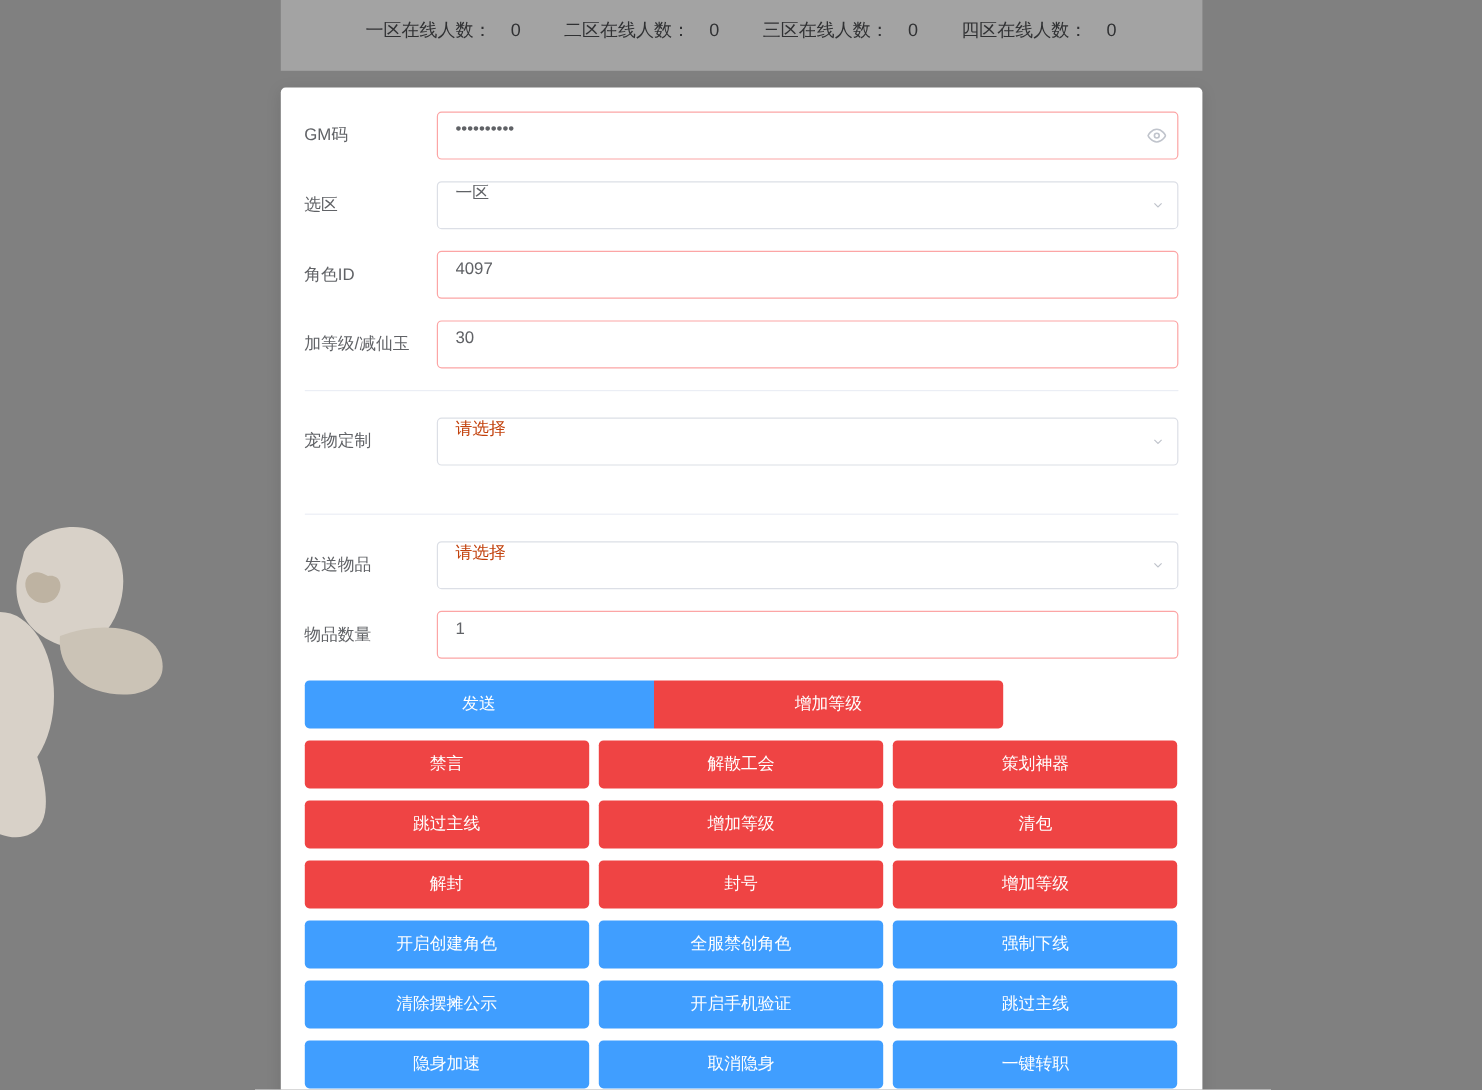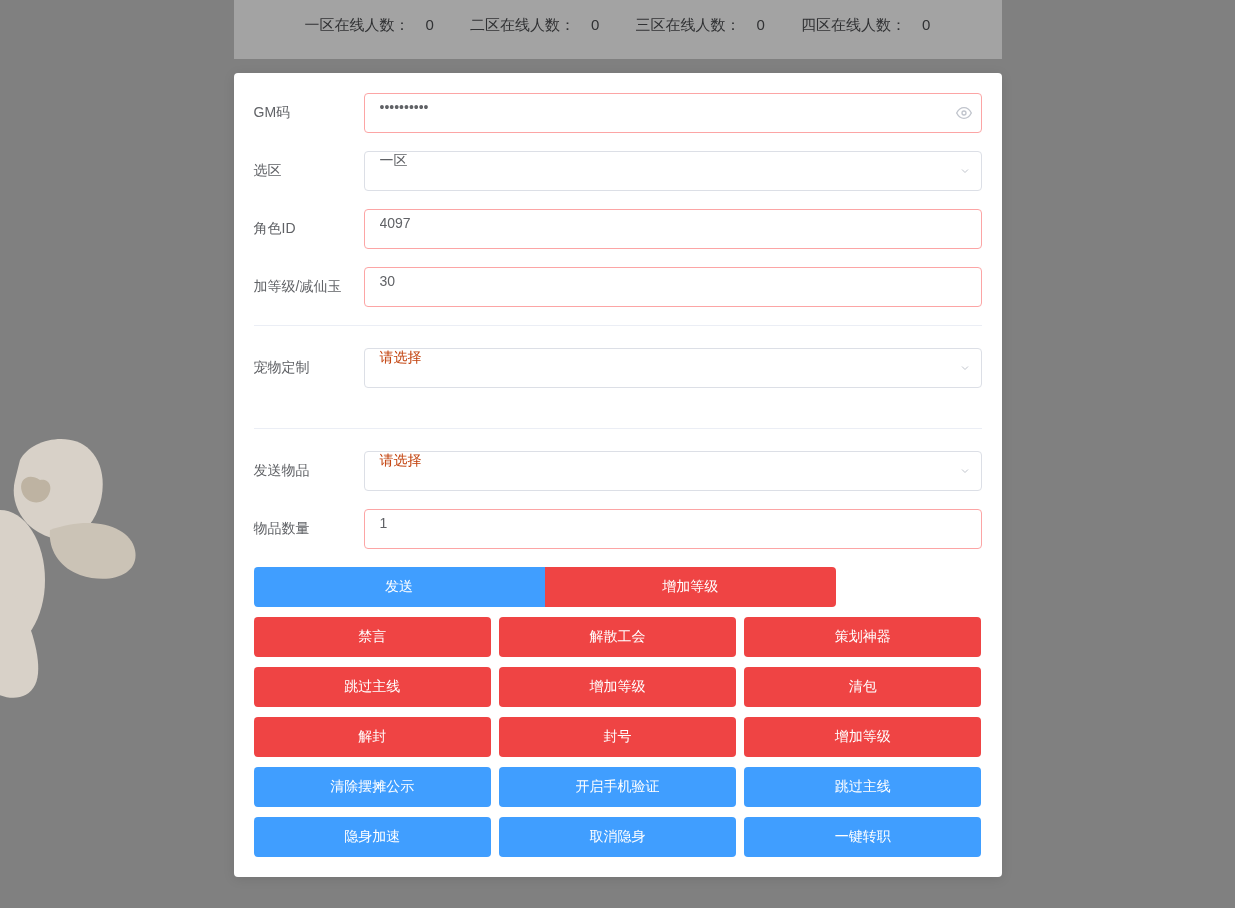--- a/index.html
+++ b/index.html
@@ -276,20 +276,25 @@
         <button class="btn btn-warning">跳过主线</button>
         <button class="btn btn-warning">增加等级</button>
         <button class="btn btn-warning">清包</button>
       </div>
       <div class="btn-row">
         <button class="btn btn-warning">解封</button>
         <button class="btn btn-warning">封号</button>
         <button class="btn btn-warning">增加等级</button>
       </div>
       <div class="btn-row">
+        <button class="btn btn-primary">开启创建角色</button>
+        <button class="btn btn-primary">全服禁创角色</button>
+        <button class="btn btn-primary">强制下线</button>
+      </div>
+      <div class="btn-row">
         <button class="btn btn-primary">清除摆摊公示</button>
         <button class="btn btn-primary">开启手机验证</button>
         <button class="btn btn-primary">跳过主线</button>
       </div>
       <div class="btn-row">
         <button class="btn btn-primary">隐身加速</button>
         <button class="btn btn-primary">取消隐身</button>
         <button class="btn btn-primary">一键转职</button>
       </div>
     </div>

